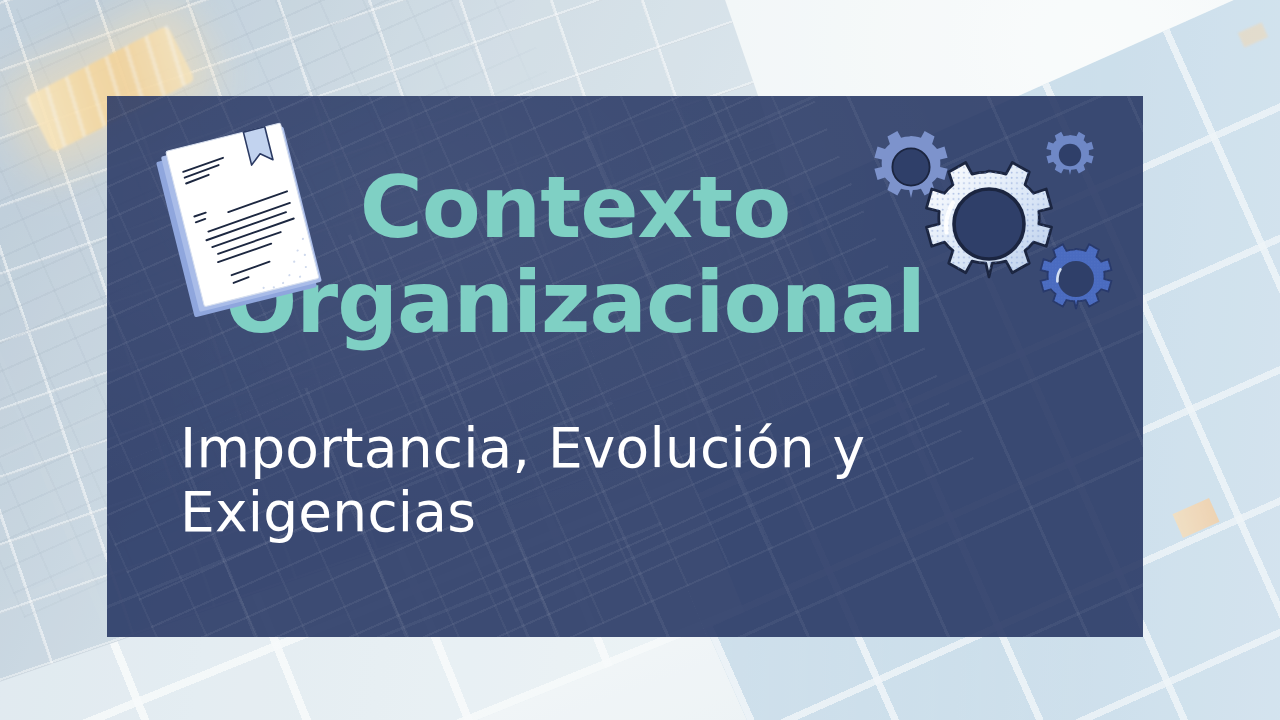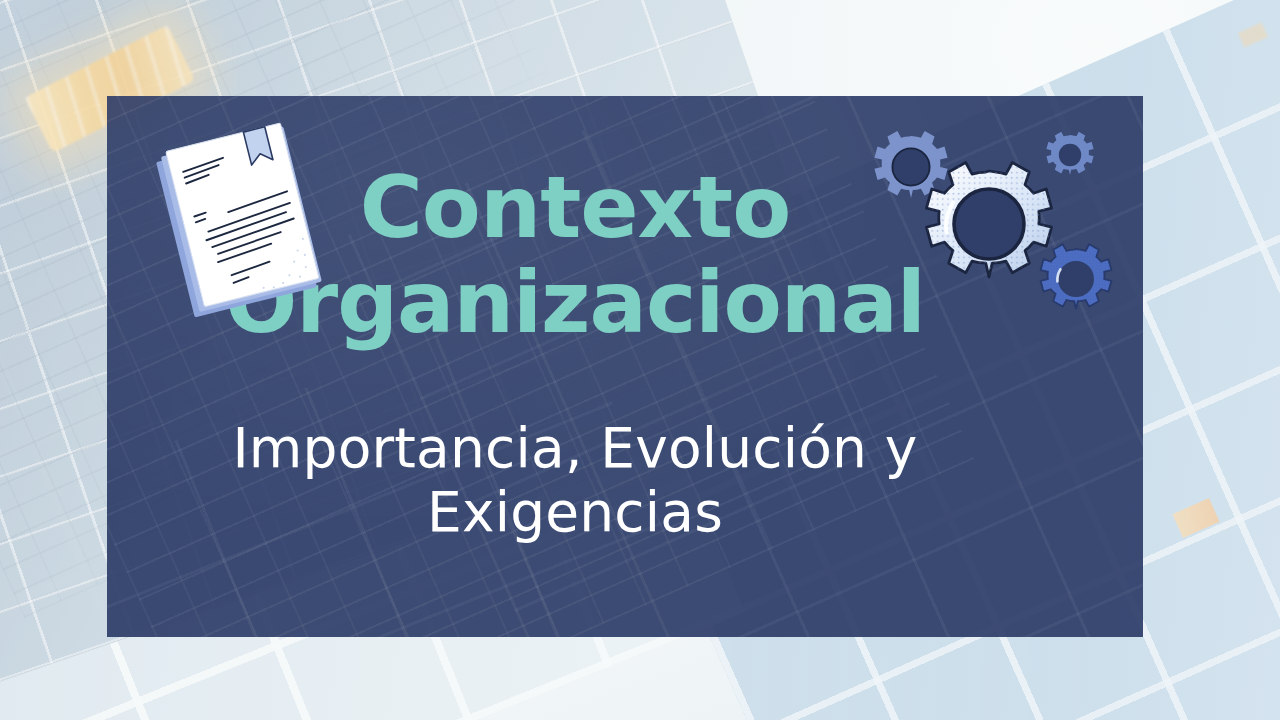--- a/index.html
+++ b/index.html
@@ -150,21 +150,20 @@
     font-size:86px;
     line-height:1.12;
     letter-spacing:-1px;
     color:#7fd0c4;
     white-space:nowrap;
   }
   .title-line.l2{ font-size:85px; }
 
   .subtitle{
     position:absolute; left:180px; top:416px; width:790px; z-index:6;
-    text-align:center;
     font-family:"DejaVu Sans", sans-serif;
     font-weight:400;
     font-size:55px;
     line-height:1.17;
     color:#ffffff;
     letter-spacing:.2px;
   }
 
   
   .doc-icon{ position:absolute; left:146px; top:112px; width:200px; height:210px; z-index:7; }

